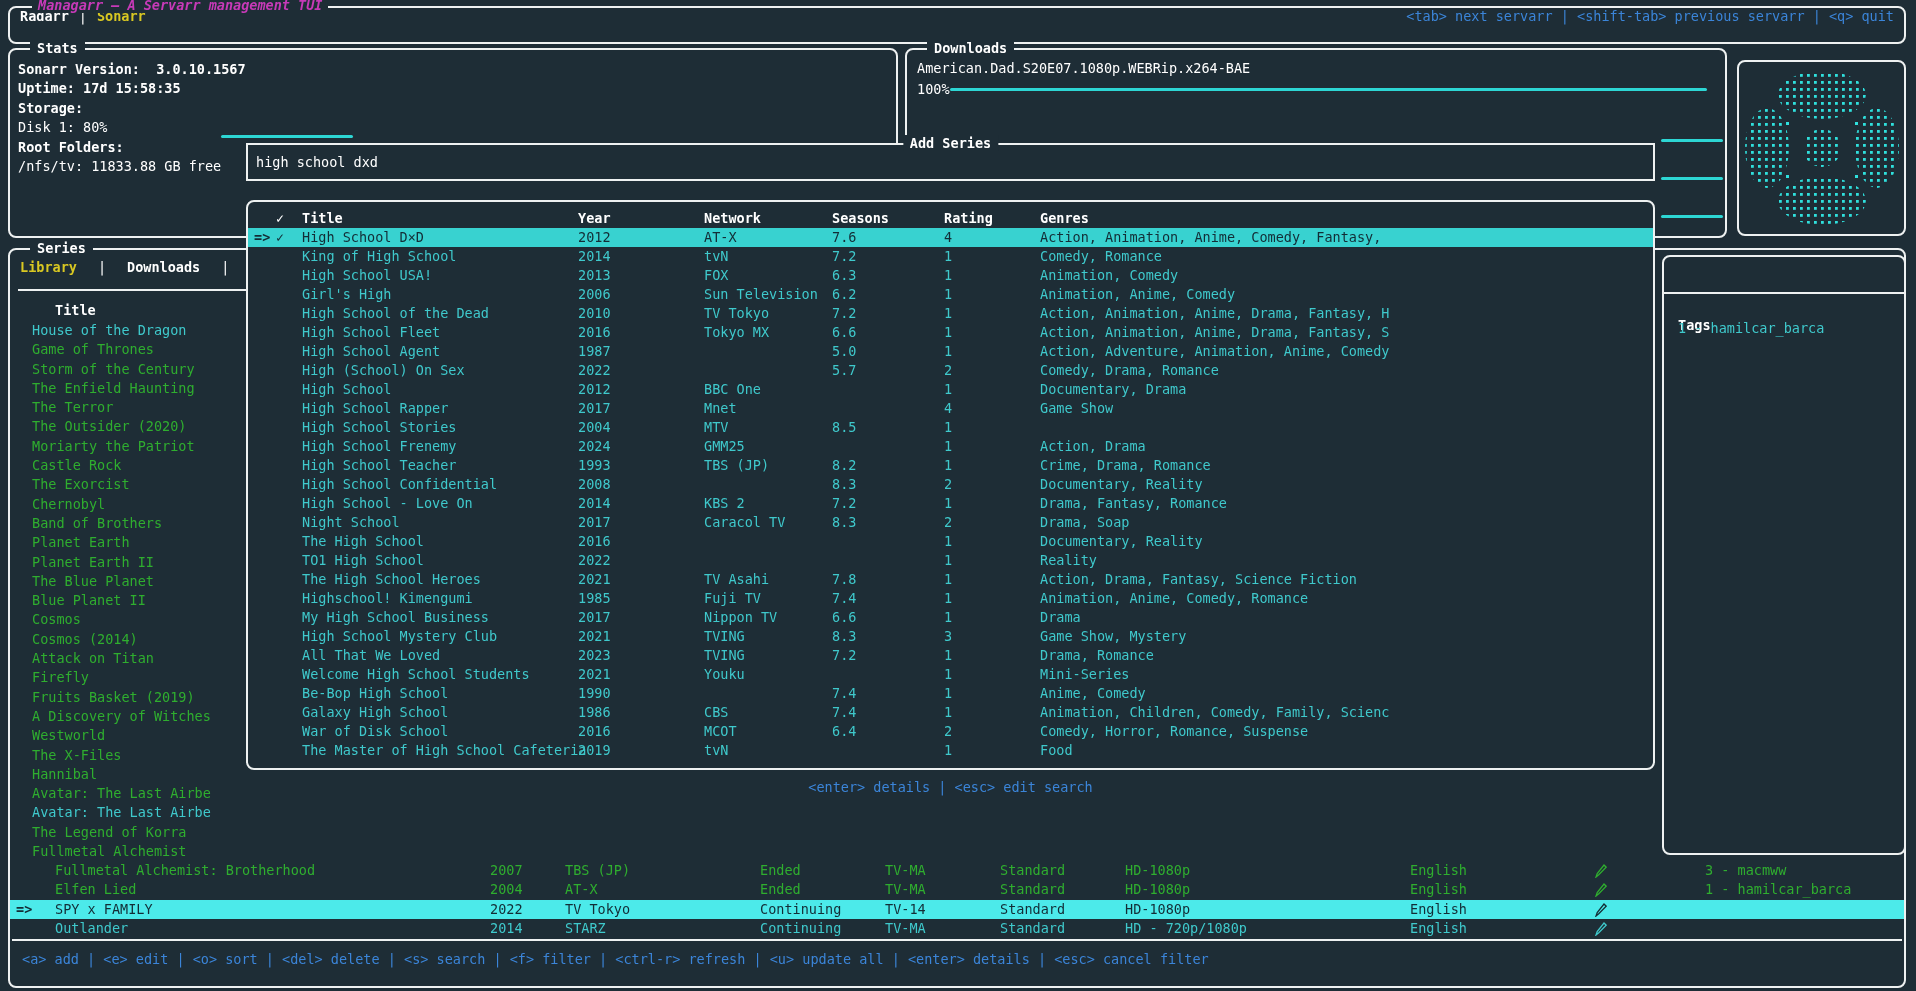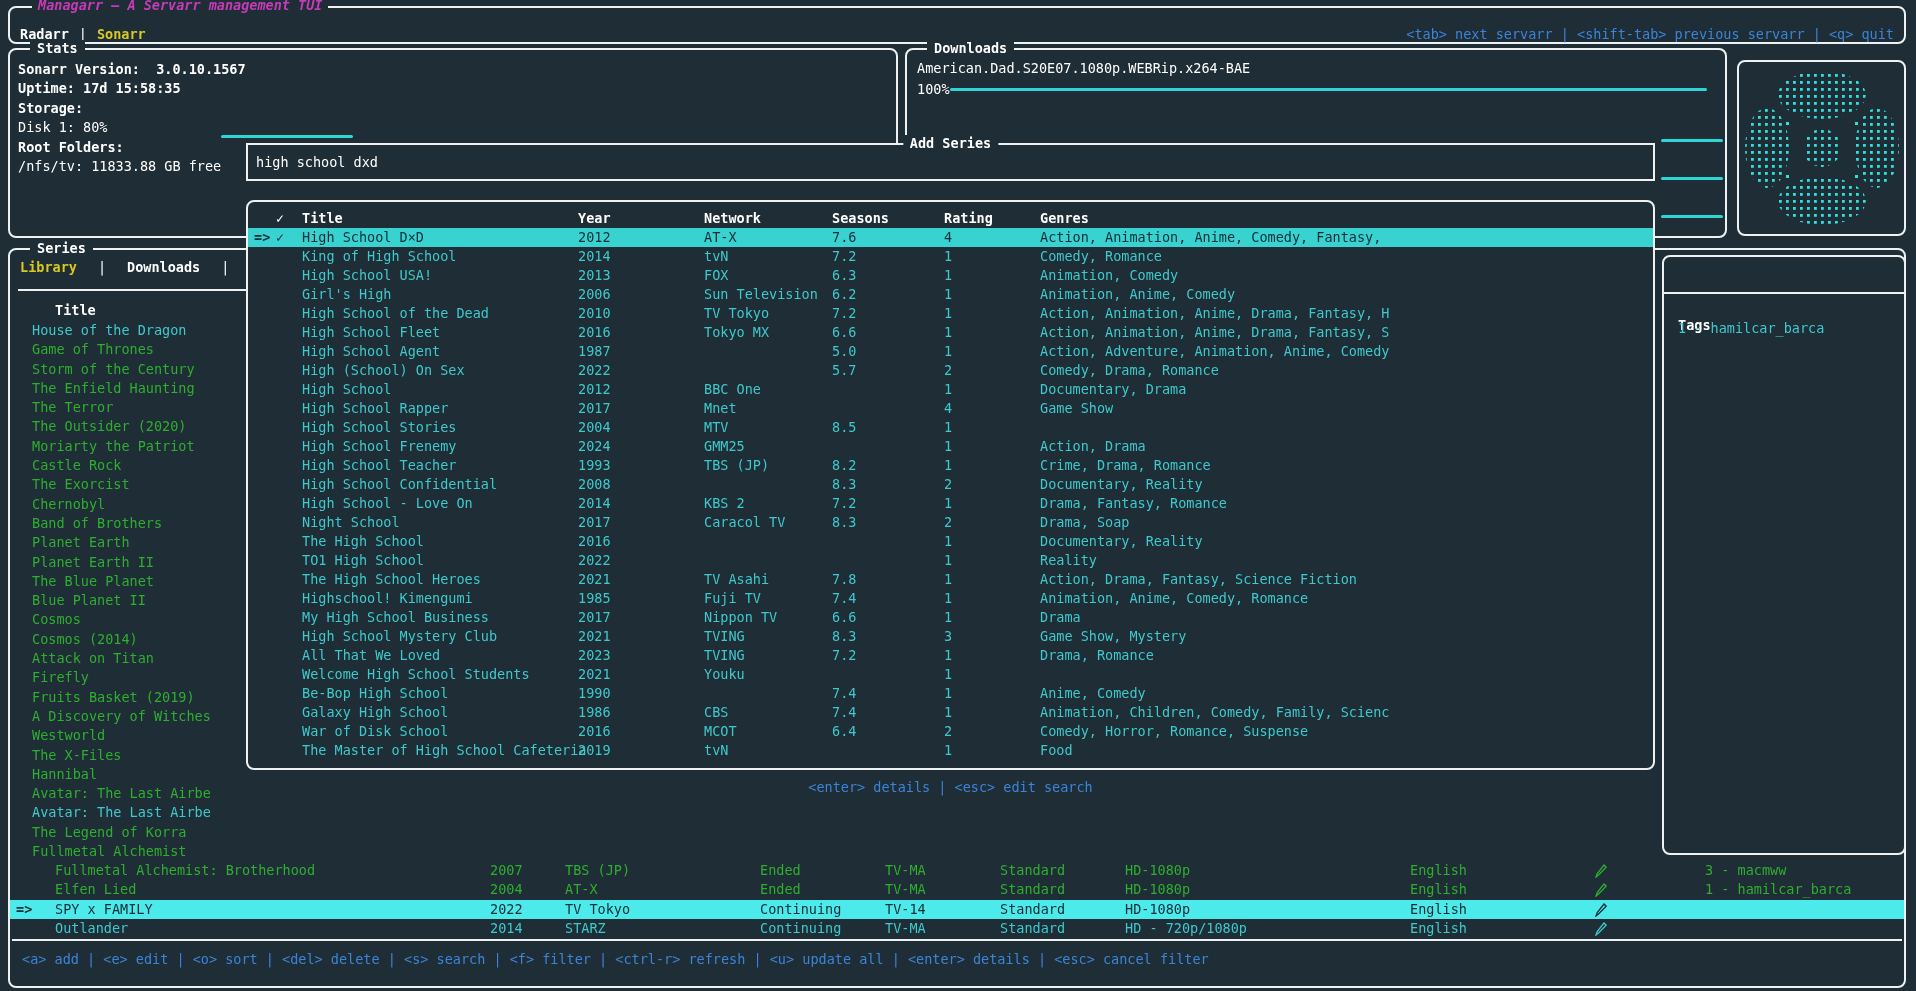--- a/index.html
+++ b/index.html
@@ -27,21 +27,21 @@
   .panel-title{position:absolute;top:-10px;left:20px;background:var(--bg);padding:0 7px;font-weight:bold;color:var(--fg);white-space:nowrap}
   .panel-title.center{left:50%;transform:translateX(-50%)}
   .b{font-weight:bold}
   .c-cyan{color:var(--cyan)}
   .c-green{color:var(--green)}
   .c-blue{color:var(--blue)}
   .c-yellow{color:var(--yellow)}
   .gaugebar{position:absolute;height:3px;background:var(--accent);border-radius:2px}
 
   
-  #header-box{left:8px;top:6px;width:1898px;height:38px;display:flex;align-items:flex-end;justify-content:space-between}
+  #header-box{left:8px;top:6px;width:1898px;height:38px;display:flex;align-items:flex-start;justify-content:space-between}
   #app-title{position:absolute;top:-11px;left:22px;background:var(--bg);padding:0 6px;color:var(--magenta);font-weight:bold;font-style:italic;white-space:nowrap}
   .tabs{display:flex;align-items:center;gap:10px;margin-left:10px}
   .tabs .sep{color:var(--fg)}
   #header-keys{margin-right:10px;white-space:nowrap}
 
   
   #stats-box{left:8px;top:48px;width:890px;height:190px}
   #stats-lines{position:absolute;left:8px;top:10px;right:8px}
   .stat-line{height:19.4px;line-height:19.4px;white-space:pre}
 
@@ -512,20 +512,21 @@
             <span>Drama, Romance</span>
           </div>
           <div class="prow">
             <span class="arrow"></span>
             <span></span>
             <span>Welcome High School Students</span>
             <span>2021</span>
             <span>Youku</span>
             <span></span>
             <span>1</span>
+            <span>Mini-Series</span>
           </div>
           <div class="prow">
             <span class="arrow"></span>
             <span></span>
             <span>Be-Bop High School</span>
             <span>1990</span>
             <span></span>
             <span>7.4</span>
             <span>1</span>
             <span>Anime, Comedy</span>

